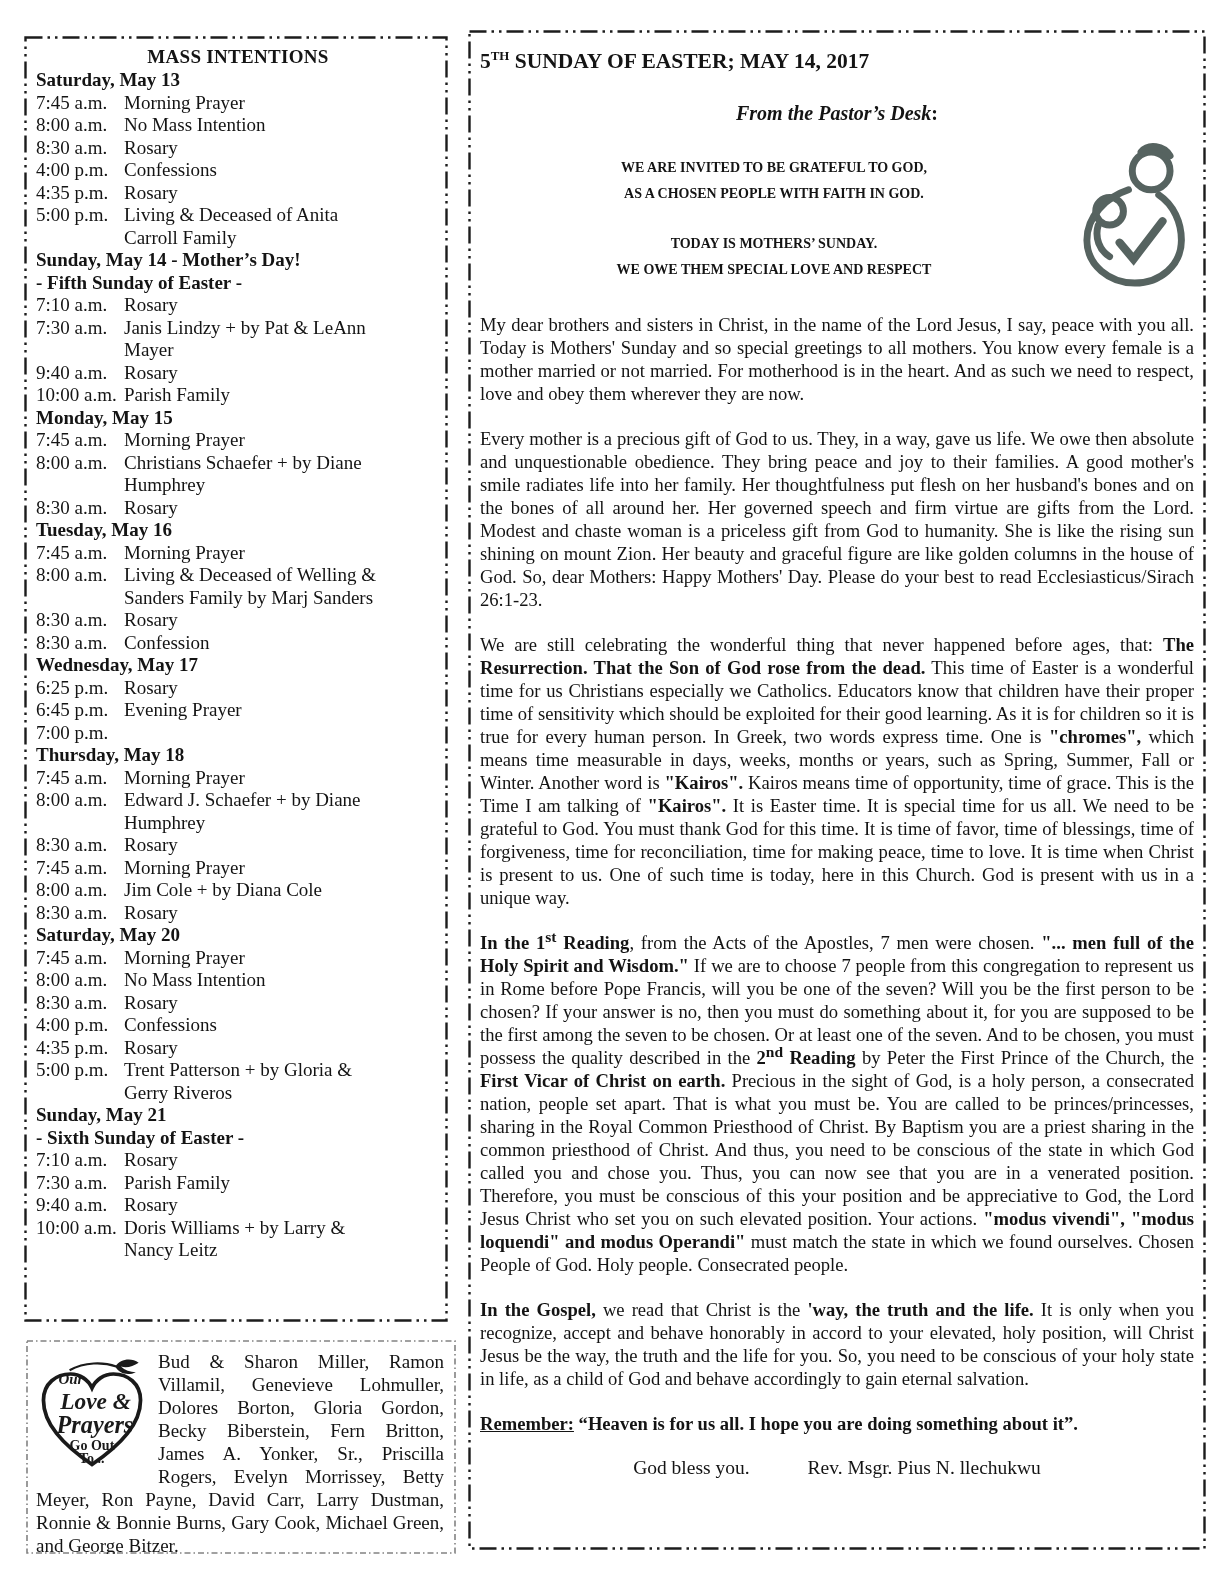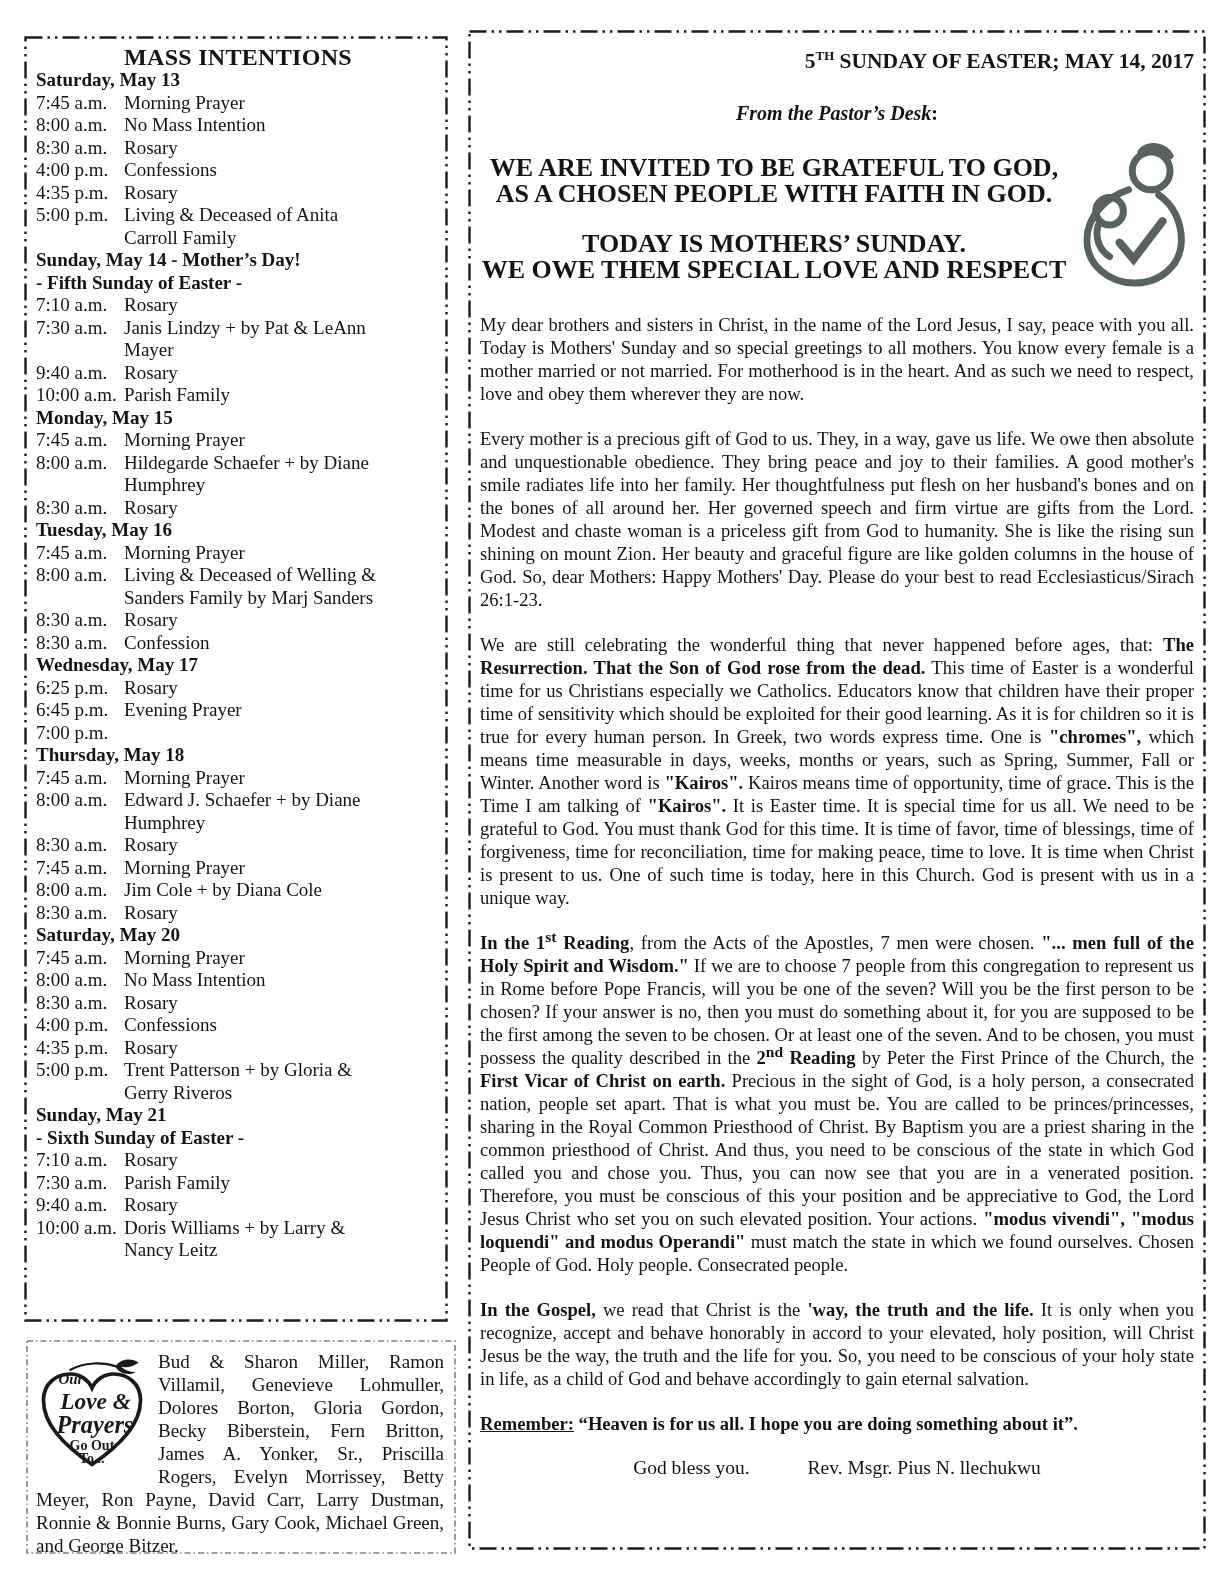--- a/index.html
+++ b/index.html
@@ -7,40 +7,40 @@
     width:1224px;height:1584px;background:#ffffff;position:relative;
     font-family:"Liberation Serif","DejaVu Serif",serif;color:#141414;
     -webkit-font-smoothing:antialiased;
   }
   .box{position:absolute;box-sizing:border-box;overflow:hidden;}
   .border-svg{position:absolute;inset:0;width:100%;height:100%;pointer-events:none;}
 
   
   .left-box{left:24px;top:36px;width:424px;height:1286px;}
   .mi-inner{position:relative;padding:9px 8px 0 12px;}
-  .mi-title{text-align:center;font-weight:bold;font-size:24px;line-height:24px;letter-spacing:.3px;}
+  .mi-title{text-align:center;font-weight:bold;font-size:19px;line-height:24px;letter-spacing:.3px;}
   .mi-day{font-weight:bold;font-size:19px;line-height:22.5px;}
   .mi-item{display:grid;grid-template-columns:88px 1fr;font-size:19px;line-height:22.5px;padding-right:48px;}
   .mi-time{white-space:nowrap;}
 
   
   .prayers-box{left:26px;top:1340px;width:430px;height:214px;}
   .pb-inner{position:relative;padding:10px 12px 0 10px;font-size:19px;line-height:23px;text-align:justify;}
   .heart-logo{float:left;width:112px;height:128px;margin:2px 10px 2px 0;}
   .heart-logo text{font-family:"Liberation Serif",serif;}
   .script{font-style:italic;font-weight:bold;}
 
   
   .right-box{left:468px;top:30px;width:738px;height:1520px;}
   .rb-inner{position:relative;padding:12px 12px 0 12px;}
-  .rb-heading{margin:6px 0 0;text-align:right;font-size:21.5px;font-weight:bold;line-height:26px;}
+  .rb-heading{margin:6px 0 0;text-align:left;font-size:21.5px;font-weight:bold;line-height:26px;}
   .rb-heading sup{font-size:.6em;}
   .rb-subheading{margin:27px 0 0;text-align:center;font-size:20px;font-weight:bold;line-height:24px;}
   .header-row{display:flex;margin-top:30px;align-items:flex-start;}
-  .banners{flex:1;text-align:center;font-weight:bold;font-size:26px;line-height:26px;}
+  .banners{flex:1;text-align:center;font-weight:bold;font-size:14px;line-height:26px;}
   .banner-gap{height:24px;}
   .mother-icon{width:126px;height:152px;flex:0 0 126px;margin-top:-16px;}
   .paragraphs{margin-top:22px;}
   .para{font-size:18.6px;line-height:23px;text-align:justify;margin:0 0 22px 0;}
   .para.noj{text-align:left;}
   .b{font-weight:bold;}
   .i{font-style:italic;}
   .u{text-decoration:underline;}
   sup{line-height:0;}
   .closing{display:flex;justify-content:center;gap:58px;font-weight:normal;font-size:19.5px;margin-top:6px;text-align:right;}
@@ -98,21 +98,21 @@
           <span class="mi-time">10:00 a.m.</span>
           <span class="mi-desc">Parish Family</span>
         </div>
         <div class="mi-day">Monday, May 15</div>
         <div class="mi-item">
           <span class="mi-time">7:45 a.m.</span>
           <span class="mi-desc">Morning Prayer</span>
         </div>
         <div class="mi-item">
           <span class="mi-time">8:00 a.m.</span>
-          <span class="mi-desc">Hildegarde Schaefer + by Diane Humphrey</span>
+          <span class="mi-desc">Christians Schaefer + by Diane Humphrey</span>
         </div>
         <div class="mi-item">
           <span class="mi-time">8:30 a.m.</span>
           <span class="mi-desc">Rosary</span>
         </div>
         <div class="mi-day">Tuesday, May 16</div>
         <div class="mi-item">
           <span class="mi-time">7:45 a.m.</span>
           <span class="mi-desc">Morning Prayer</span>
         </div>

